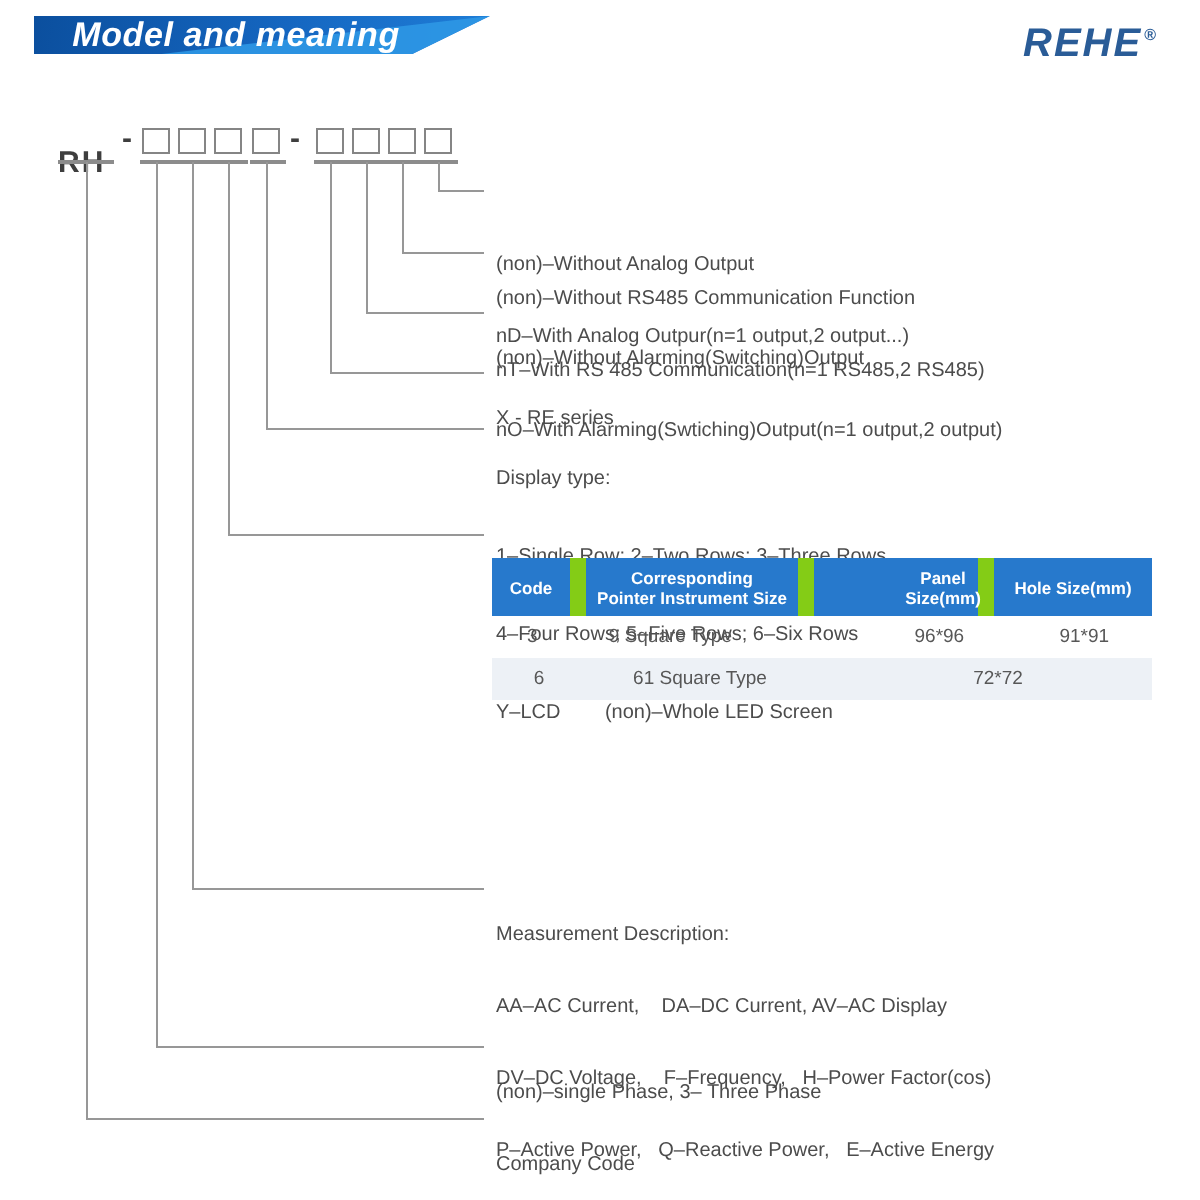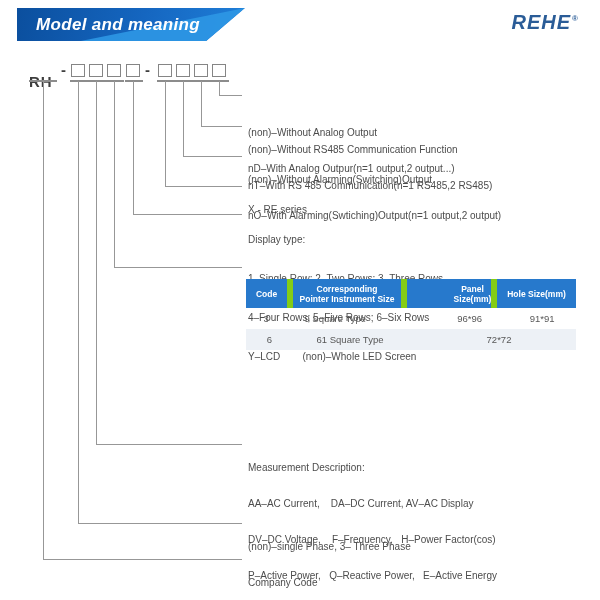--- a/index.html
+++ b/index.html
@@ -2,21 +2,21 @@
 <html><head>
 <meta charset="utf-8">
 <style>
   html,body { margin:0; padding:0; background:#fff; }
   #screen {
     position:relative; width:600px; height:600px; background:#ffffff;
     font-family:"Liberation Sans", sans-serif; overflow:hidden;
   }
   
   .banner {
-    position:absolute; left:17px; top:8px; width:228px; height:33px;
+    position:absolute; left:17px; top:8px; width:228px; height:19px;
     clip-path:polygon(0 0, 100% 0, 83% 100%, 0 100%);
     background:linear-gradient(100deg,#0b4f9e 0%,#1566c0 55%,#1f7ed8 100%);
   }
   .banner .hl {
     position:absolute; left:0; top:0; width:100%; height:100%;
     clip-path:polygon(28% 100%, 100% 0, 83% 100%);
     background:#2e97e4; opacity:.9;
   }
   .banner .title {
     position:absolute; left:0; right:26px; top:0; bottom:0; z-index:2;
@@ -41,21 +41,21 @@
   .hline { position:absolute; height:1px; background:#979797; }
   
   .ann { position:absolute; left:248px; color:#4c4c4c; font-size:10px; line-height:12px; white-space:pre; }
   .ann.lh13 { line-height:13px; }
   
   .size-table { position:absolute; left:246px; top:279px; width:330px; }
   .tr  { display:flex; }
   .th {
     background:#2779cc; color:#ffffff; font-size:8.5px; font-weight:bold; line-height:10px;
     display:flex; align-items:center; justify-content:center; text-align:center;
-    white-space:pre-line; height:29px; box-sizing:border-box; border-right:6px solid #84cc16;
+    white-space:pre-line; height:29px; box-sizing:border-box; border-right:8px solid #84cc16;
   }
   .th:last-child { border-right:none; }
   .td {
     font-size:9.5px; color:#575757;
     display:flex; align-items:center; justify-content:center; height:21px;
   }
   .c1 { width:47px; } .c2 { width:114px; } .c3 { width:90px;padding-left:47px; } .c4 { width:79px; }
   .r2 { background:#edf1f6; }
 </style>
 </head>

